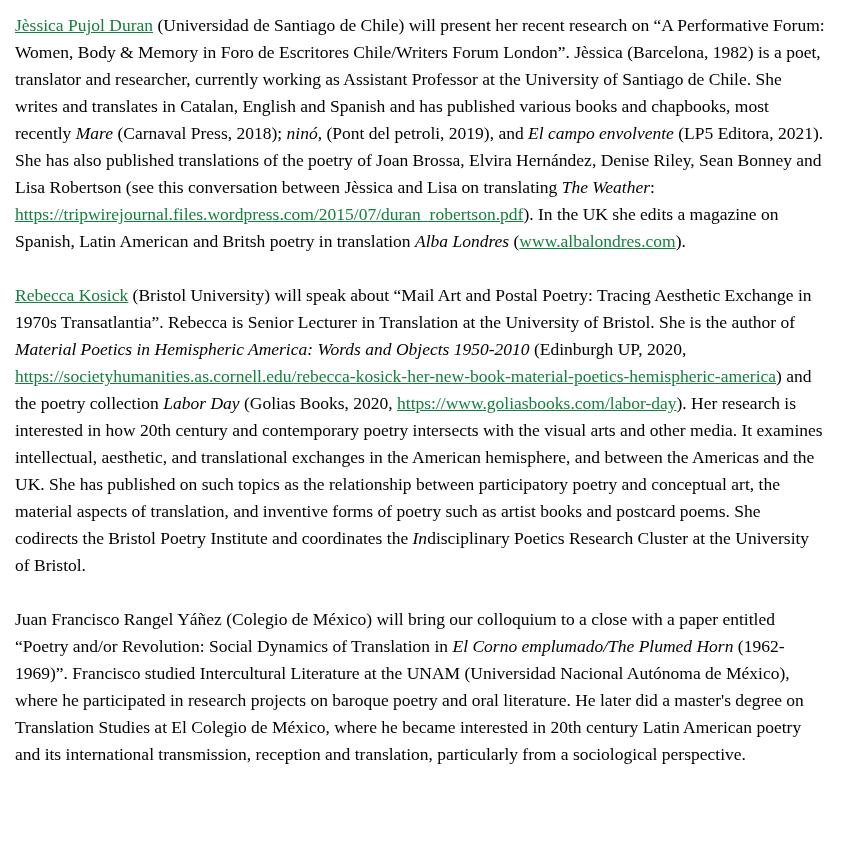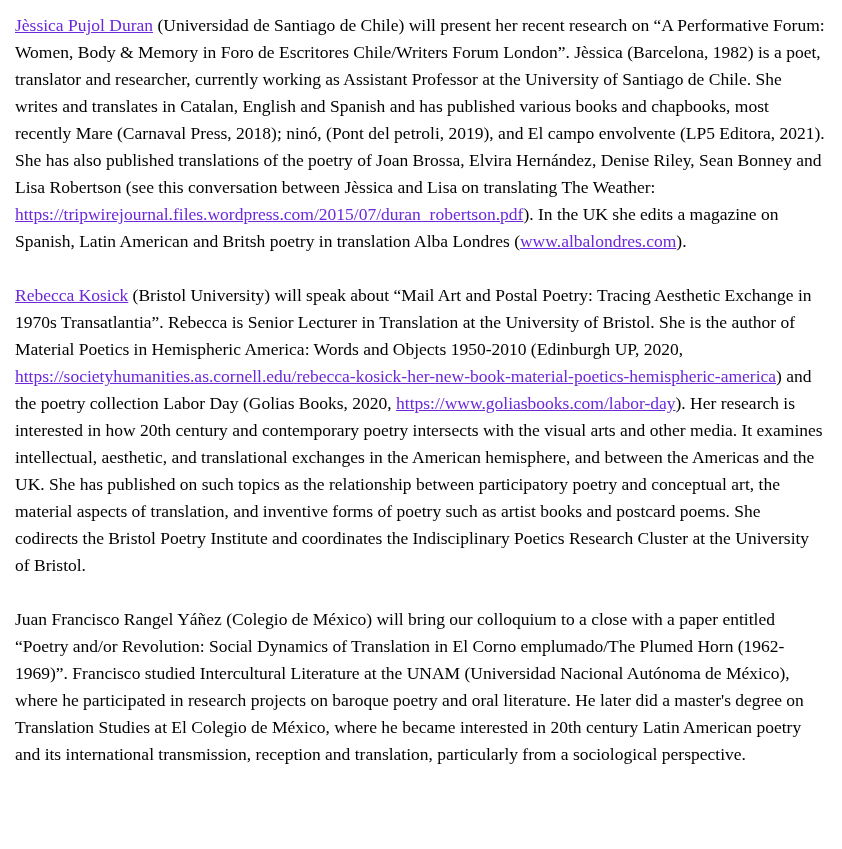--- a/index.html
+++ b/index.html
@@ -20,26 +20,27 @@
     color: #000000;
   }
   .para {
     margin: 0 0 27px 0;
     overflow-wrap: break-word;
   }
   .para:last-child {
     margin-bottom: 0;
   }
   .doc a.doc-link {
-    color: #6d28d9;
+    color: #15803d;
     text-decoration: underline;
     overflow-wrap: break-word;
     cursor: pointer;
   }
   .italic {
+    font-style: italic;
     margin-top: 27px;
   }
 </style>
 </head>
 <body>
 
 <main class="doc">
   <p class="para"><a class="doc-link" href="#">Jèssica Pujol Duran</a><span> (Universidad de Santiago de Chile) will present her recent research on “A Performative Forum: Women, Body &amp; Memory in Foro de Escritores Chile/Writers Forum London”. Jèssica (Barcelona, 1982) is a poet, translator and researcher, currently working as Assistant Professor at the University of Santiago de Chile. She writes and translates in Catalan, English and Spanish and has published various books and chapbooks, most recently </span><span class="italic">Mare</span><span> (Carnaval Press, 2018); </span><span class="italic">ninó,</span><span> (Pont del petroli, 2019), and </span><span class="italic">El campo envolvente</span><span> (LP5 Editora, 2021). She has also published translations of the poetry of Joan Brossa, Elvira Hernández, Denise Riley, Sean Bonney and Lisa Robertson (see this conversation between Jèssica and Lisa on translating </span><span class="italic">The Weather</span><span>: </span><a class="doc-link" href="#">https://tripwirejournal.files.wordpress.com/2015/07/duran_robertson.pdf</a><span>). In the UK she edits a magazine on Spanish, Latin American and Britsh poetry in translation </span><span class="italic">Alba Londres</span><span> (</span><a class="doc-link" href="#">www.albalondres.com</a><span>).</span></p>
   <p class="para"><a class="doc-link" href="#">Rebecca Kosick</a><span> (Bristol University) will speak about “Mail Art and Postal Poetry: Tracing Aesthetic Exchange in 1970s Transatlantia”. Rebecca is Senior Lecturer in Translation at the University of Bristol. She is the author of </span><span class="italic">Material Poetics in Hemispheric America: Words and Objects 1950-2010</span><span> (Edinburgh UP, 2020, </span><a class="doc-link" href="#">https://societyhumanities.as.cornell.edu/rebecca-kosick-her-new-book-material-poetics-hemispheric-america</a><span>) and the poetry collection </span><span class="italic">Labor Day</span><span> (Golias Books, 2020, </span><a class="doc-link" href="#">https://www.goliasbooks.com/labor-day</a><span>). Her research is interested in how 20th century and contemporary poetry intersects with the visual arts and other media. It examines intellectual, aesthetic, and translational exchanges in the American hemisphere, and between the Americas and the UK. She has published on such topics as the relationship between participatory poetry and conceptual art, the material aspects of translation, and inventive forms of poetry such as artist books and postcard poems. She codirects the Bristol Poetry Institute and coordinates the </span><span class="italic">In</span><span>disciplinary Poetics Research Cluster at the University of Bristol.</span></p>
   <p class="para"><span>Juan Francisco Rangel Yáñez (Colegio de México) will bring our colloquium to a close with a paper entitled “Poetry and/or Revolution: Social Dynamics of Translation in </span><span class="italic">El Corno emplumado/The Plumed Horn</span><span> (1962-1969)”. Francisco studied Intercultural Literature at the UNAM (Universidad Nacional Autónoma de México), where he participated in research projects on baroque poetry and oral literature. He later did a master's degree on Translation Studies at El Colegio de México, where he became interested in 20th century Latin American poetry and its international transmission, reception and translation, particularly from a sociological perspective.</span></p>

